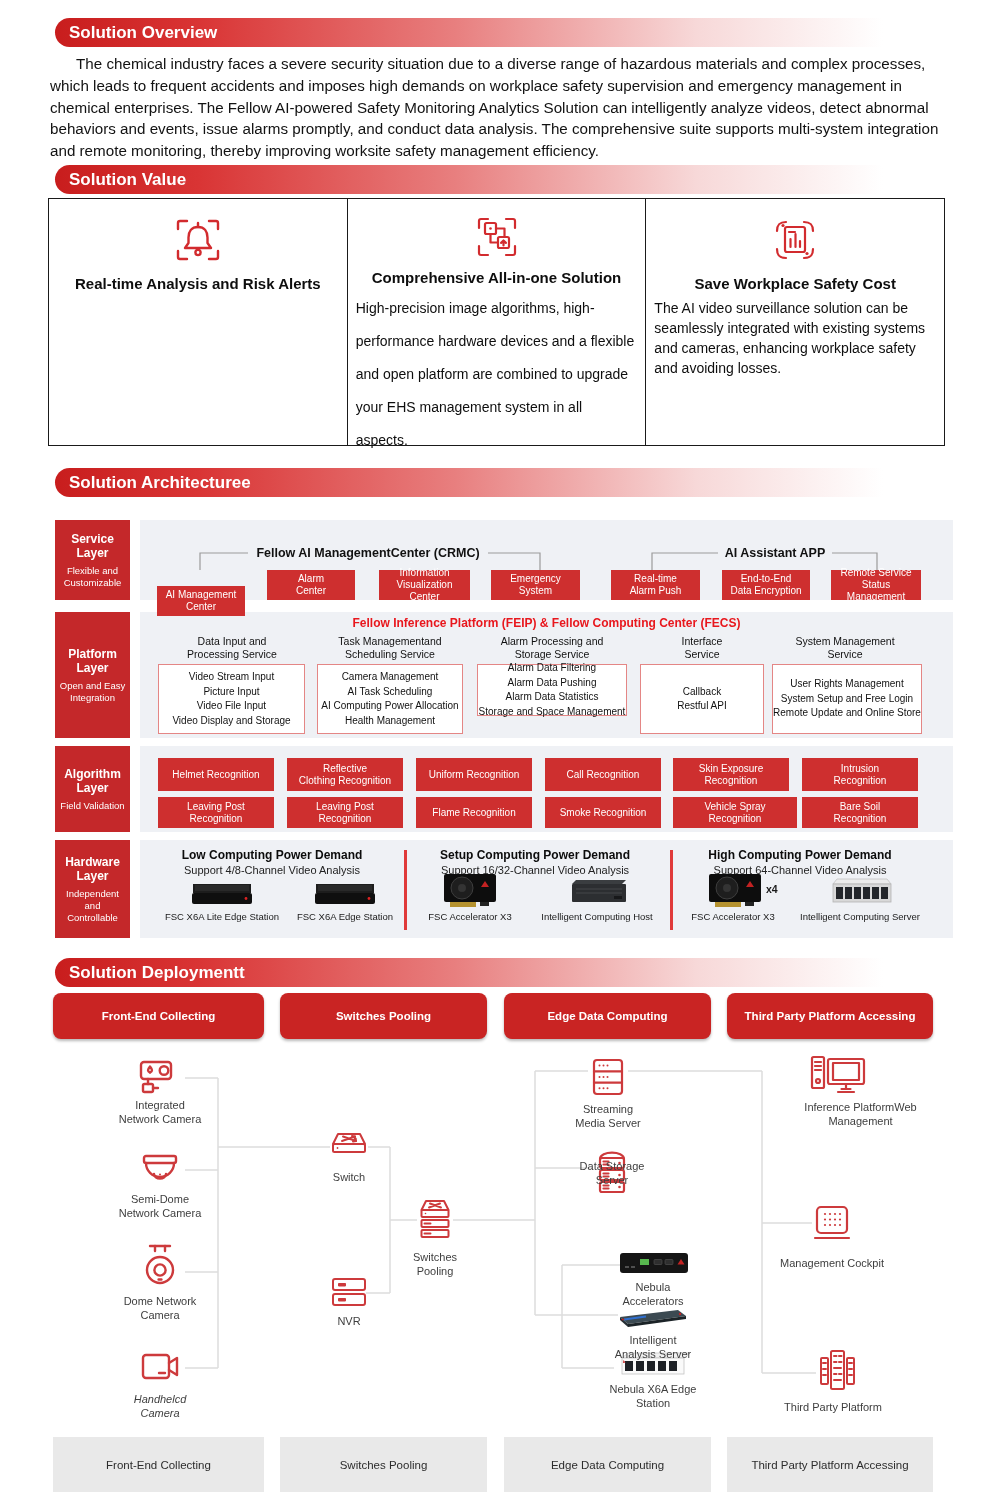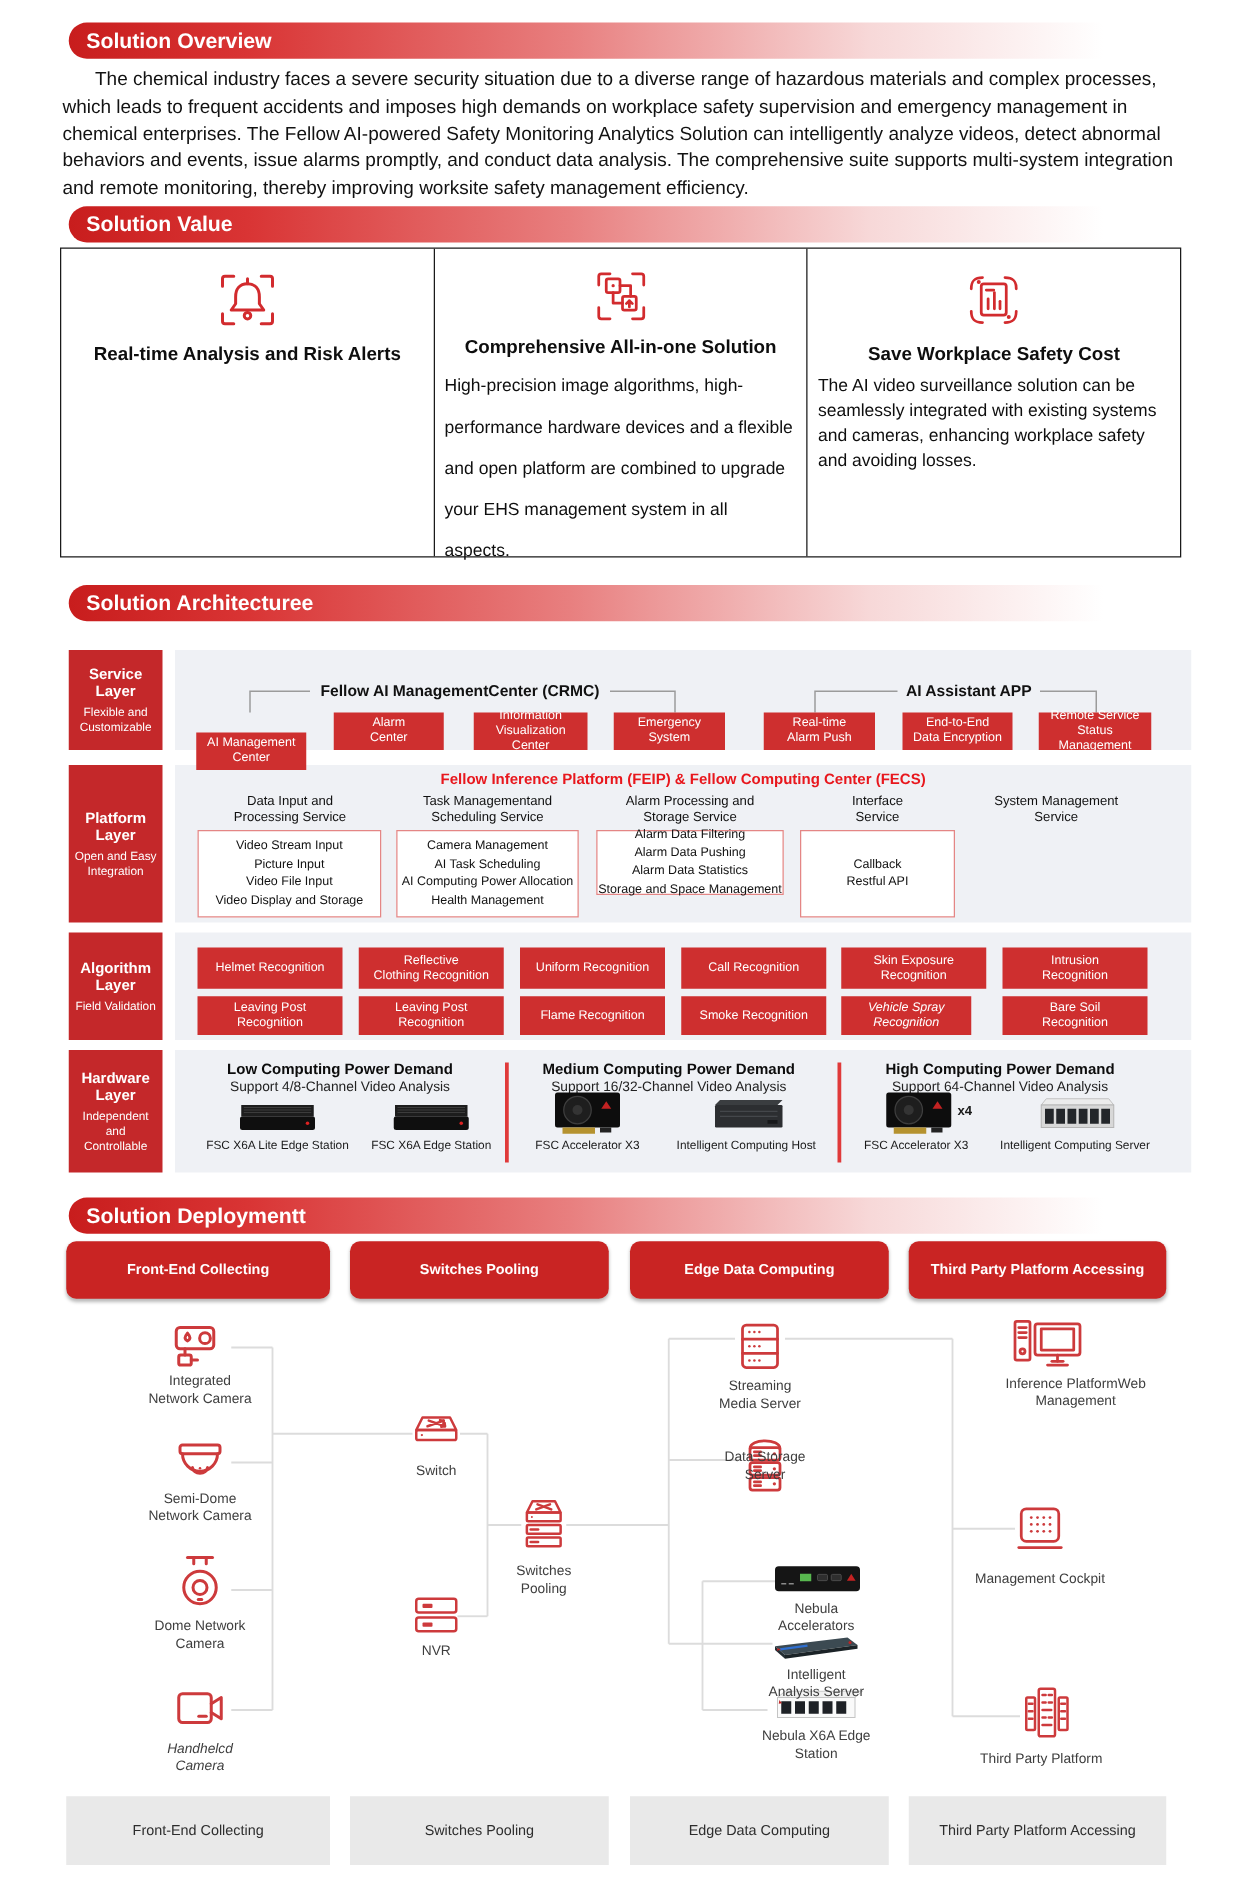--- a/index.html
+++ b/index.html
@@ -179,46 +179,49 @@
     <div class="platform-box" style="left:269px;top:149px;width:146px;height:70px;">Camera Management
 AI Task Scheduling
 AI Computing Power Allocation
 Health Management</div>
     <div class="platform-box" style="left:429px;top:149px;width:150px;height:52px;">Alarm Data Filtering
 Alarm Data Pushing
 Alarm Data Statistics
 Storage and Space Management</div>
     <div class="platform-box" style="left:592px;top:149px;width:124px;height:70px;">Callback
 Restful API</div>
+    <div class="platform-box" style="left:724px;top:149px;width:150px;height:70px;">User Rights Management
+System Setup and Free Login
+Remote Update and Online Store</div>
 
     <div class="redbox" style="left:110px;top:243px;width:116px;height:33px;">Helmet Recognition</div>
     <div class="redbox" style="left:239px;top:243px;width:116px;height:33px;">Reflective
 Clothing Recognition</div>
     <div class="redbox" style="left:368px;top:243px;width:116px;height:33px;">Uniform Recognition</div>
     <div class="redbox" style="left:497px;top:243px;width:116px;height:33px;">Call Recognition</div>
     <div class="redbox" style="left:625px;top:243px;width:116px;height:33px;">Skin Exposure
 Recognition</div>
     <div class="redbox" style="left:754px;top:243px;width:116px;height:33px;">Intrusion
 Recognition</div>
     <div class="redbox" style="left:110px;top:282px;width:116px;height:31px;">Leaving Post Recognition</div>
     <div class="redbox" style="left:239px;top:282px;width:116px;height:31px;">Leaving Post
 Recognition</div>
     <div class="redbox" style="left:368px;top:282px;width:116px;height:31px;">Flame Recognition</div>
     <div class="redbox" style="left:497px;top:282px;width:116px;height:31px;">Smoke Recognition</div>
-    <div class="redbox" style="left:625px;top:282px;width:104px;height:31px;font-style:italic;">Vehicle Spray
+    <div class="redbox" style="left:625px;top:282px;width:124px;height:31px;">Vehicle Spray
 Recognition</div>
     <div class="redbox" style="left:754px;top:282px;width:116px;height:31px;">Bare Soil
 Recognition</div>
 
     <div class="hw-divider" style="left:356px;top:335px;height:80px;"></div>
     <div class="hw-divider" style="left:622px;top:335px;height:80px;"></div>
 
     <div class="hw-title" style="left:99px;top:333px;width:250px;">Low Computing Power Demand</div>
     <div class="hw-sub" style="left:99px;top:349px;width:250px;">Support 4/8-Channel Video Analysis</div>
-    <div class="hw-title" style="left:362px;top:333px;width:250px;">Medium Computing Power Demand</div>
+    <div class="hw-title" style="left:362px;top:333px;width:250px;">Setup Computing Power Demand</div>
     <div class="hw-sub" style="left:362px;top:349px;width:250px;">Support 16/32-Channel Video Analysis</div>
     <div class="hw-title" style="left:627px;top:333px;width:250px;">High Computing Power Demand</div>
     <div class="hw-sub" style="left:627px;top:349px;width:250px;">Support 64-Channel Video Analysis</div>
 
     <div class="abs" style="left:142px;top:366px;">
       <svg width="64" height="26" viewBox="0 0 64 26">
           <rect x="3" y="3" width="58" height="9" fill="#1d1d1d"></rect>
           <path d="M5 5 h54 M5 7 h54 M5 9 h54" stroke="#3c3c3c" stroke-width="0.8"></path>
           <rect x="2" y="12" width="60" height="11" rx="2" fill="#0f0f0f"></rect>
           <circle cx="56" cy="17.5" r="1.4" fill="#d22"></circle>

